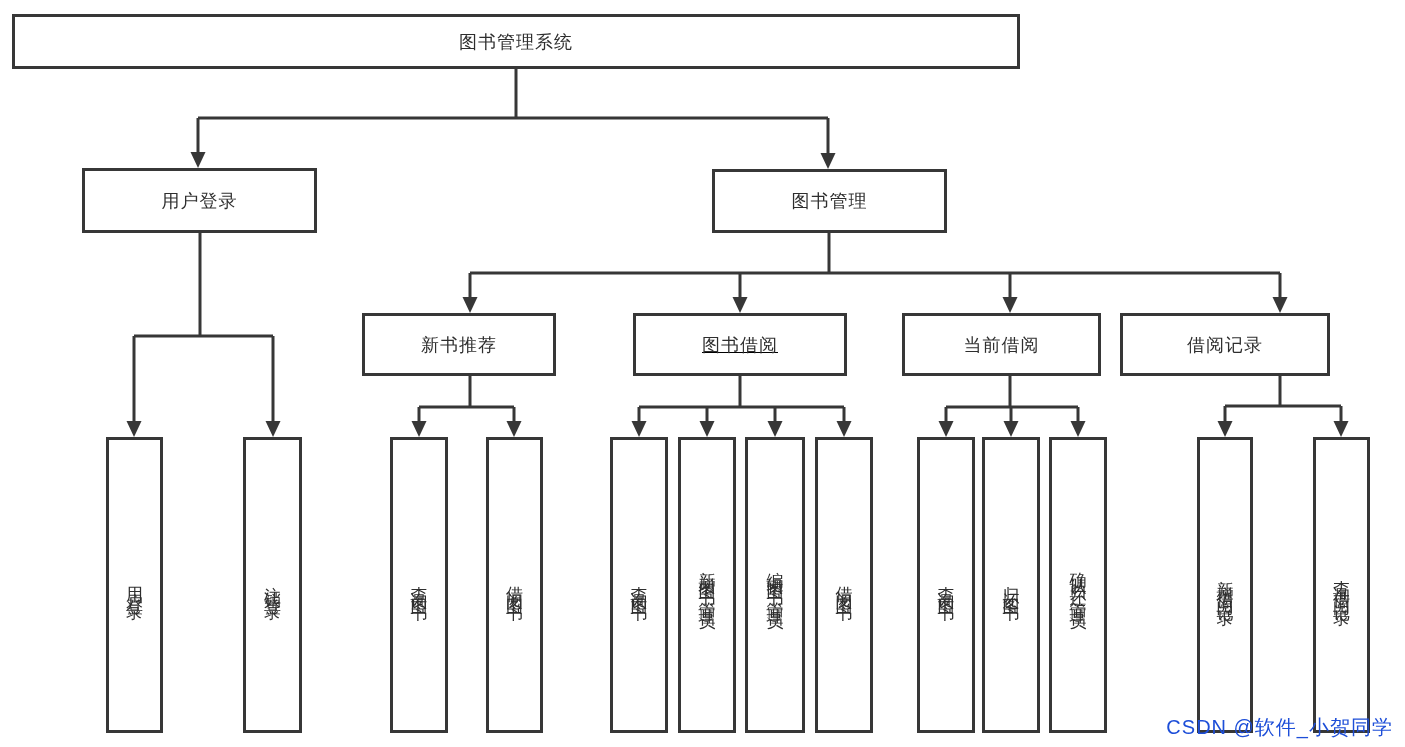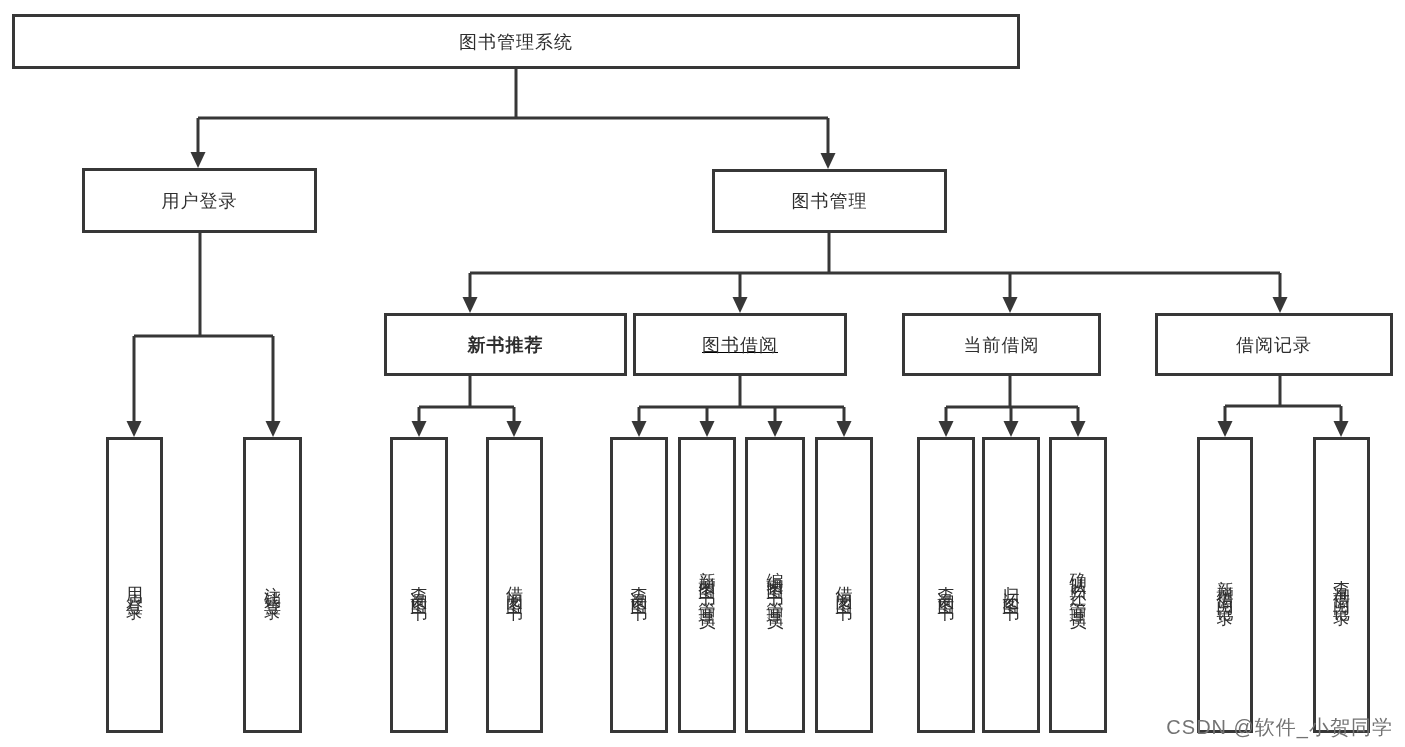--- a/index.html
+++ b/index.html
@@ -37,21 +37,21 @@
     font-size: 17px;
     letter-spacing: 6px;
     color: #2e2e2e;
     line-height: 1;
   }
   .watermark {
     position: absolute;
     right: 12px;
     top: 714px;
     font-size: 20px;
-    color: #737373;
+    color: #1d4ed8;
     letter-spacing: 1px;
     white-space: nowrap;
     z-index: 5;
   }
 </style>
 </head>
 <body>
 
 <div id="canvas">
 
@@ -125,30 +125,30 @@
     <span class="h-label">图书管理系统</span>
   </div>
 
   <div class="box" style="left:82px; top:168px; width:235px; height:65px;">
     <span class="h-label">用户登录</span>
   </div>
   <div class="box" style="left:712px; top:169px; width:235px; height:64px;">
     <span class="h-label">图书管理</span>
   </div>
 
-  <div class="box" style="left:384px; top:313px; width:243px; height:63px;font-weight:bold;">
+  <div class="box" style="left:362px; top:313px; width:194px; height:63px;">
     <span class="h-label">新书推荐</span>
   </div>
   <div class="box" style="left:633px; top:313px; width:214px; height:63px;text-decoration:underline;">
     <span class="h-label">图书借阅</span>
   </div>
   <div class="box" style="left:902px; top:313px; width:199px; height:63px;">
     <span class="h-label">当前借阅</span>
   </div>
-  <div class="box" style="left:1155px; top:313px; width:238px; height:63px;">
+  <div class="box" style="left:1120px; top:313px; width:210px; height:63px;">
     <span class="h-label">借阅记录</span>
   </div>
 
   <div class="box" style="left:106px; top:437px; width:57px; height:296px;">
     <span class="v-label">用户登录</span>
   </div>
   <div class="box" style="left:243px; top:437px; width:59px; height:296px;">
     <span class="v-label">注销登录</span>
   </div>
 

